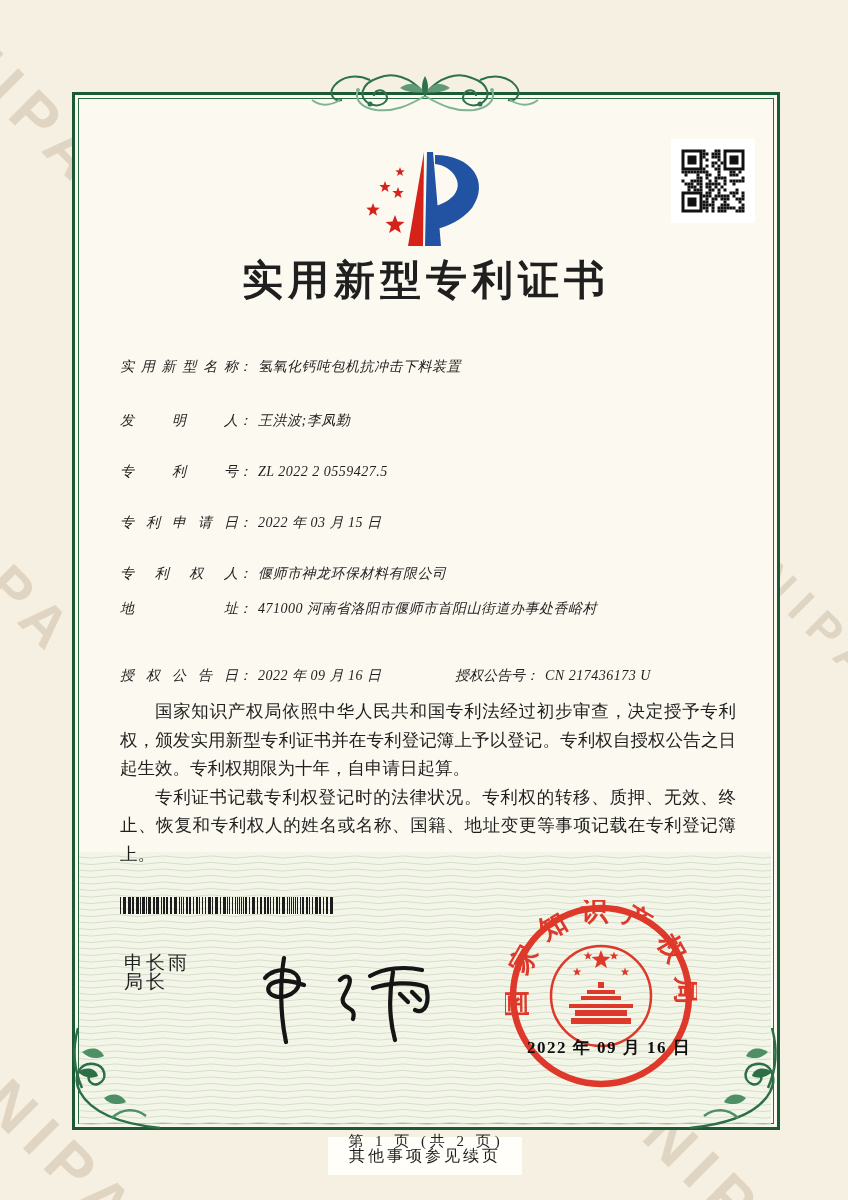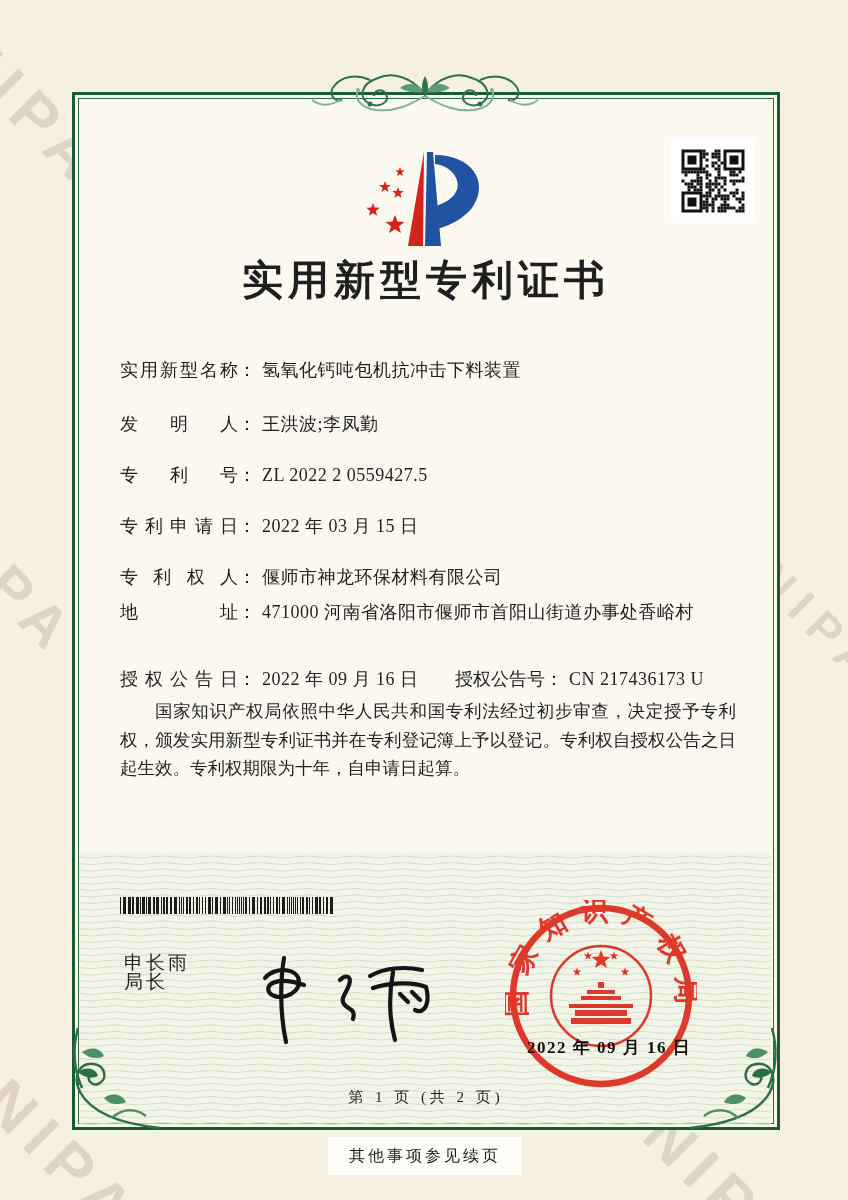--- a/index.html
+++ b/index.html
@@ -10,32 +10,32 @@
       transform-origin:left top;white-space:nowrap;z-index:1;}
   .frame{position:absolute;left:72px;top:92px;width:708px;height:1038px;box-sizing:border-box;
          border:3px solid #1b5a35;background:#fcf9f0;z-index:2;}
   .frame-inner{position:absolute;inset:3px;border:1px solid #2a6b44;}
   .band{position:absolute;left:79px;top:852px;width:692px;height:274px;z-index:3;
         background:rgba(236,241,228,0.6);}
   .abs{position:absolute;z-index:4;}
   .cert-no{left:121px;top:147px;font-size:17px;letter-spacing:2.5px;}
   .title{left:72px;top:253px;width:708px;text-align:center;font-size:41px;font-weight:700;
          letter-spacing:5px;}
-  .frow{position:absolute;left:120px;width:640px;font-size:18px;z-index:4;white-space:nowrap;}
+  .frow{position:absolute;left:120px;width:640px;font-size:14px;z-index:4;white-space:nowrap;font-style:italic;}
   .flabel{display:inline-block;width:118px;text-align:justify;text-align-last:justify;}
   .fcolon{display:inline-block;margin-right:6px;}
   .fvalue{letter-spacing:0.5px;}
   .g2{position:absolute;left:335px;top:0;}
   .paras{left:120px;top:697px;width:616px;font-size:17.5px;line-height:28.5px;text-align:justify;}
   .paras p{margin:0;text-indent:2em;}
   .signer-title{left:124px;top:969px;font-size:19px;letter-spacing:3px;z-index:5;}
   .signer-name{left:124px;top:950px;font-size:19px;letter-spacing:3px;z-index:5;}
   .seal-date{left:527px;top:1036px;font-size:17px;font-weight:700;letter-spacing:1.5px;
              color:#101010;z-index:8;}
-  .page-num{left:72px;top:1088px;width:708px;text-align:center;font-size:15px;
+  .page-num{left:72px;top:1132px;width:708px;text-align:center;font-size:15px;
             letter-spacing:4px;z-index:5;}
   .note-box{left:328px;top:1137px;width:194px;height:38px;line-height:38px;background:#fffef8;
             text-align:center;font-size:16px;letter-spacing:3px;z-index:4;font-family:Liberation Serif, serif;}
   svg{display:block;}
 </style>
 </head>
 <body>
 
 <div class="page">
 
@@ -338,20 +338,21 @@
   </div>
   <div class="frow" style="top:667px">
     <span class="flabel">授权公告日</span><span class="fcolon">：</span><span class="fvalue">2022 年 09 月 16 日</span>
     <span class="g2">
       <span>授权公告号</span><span class="fcolon">：</span><span class="fvalue">CN 217436173 U</span>
     </span>
   </div>
 
   <div class="abs paras">
     <p>国家知识产权局依照中华人民共和国专利法经过初步审查，决定授予专利权，颁发实用新型专利证书并在专利登记簿上予以登记。专利权自授权公告之日起生效。专利权期限为十年，自申请日起算。</p>
+    <p>专利证书记载专利权登记时的法律状况。专利权的转移、质押、无效、终止、恢复和专利权人的姓名或名称、国籍、地址变更等事项记载在专利登记簿上。</p>
   </div>
 
   <svg class="abs" style="left:120px;top:897px;z-index:5;" width="218" height="17" viewBox="0 0 218 17">
     <g id="bc-bars" fill="#1c1c1c">
         <rect x="0" y="0" width="1" height="17"></rect>
         <rect x="3" y="0" width="3" height="17"></rect>
         <rect x="8" y="0" width="3" height="17"></rect>
         <rect x="12" y="0" width="2" height="17"></rect>
         <rect x="16" y="0" width="3" height="17"></rect>
         <rect x="20" y="0" width="1" height="17"></rect>

